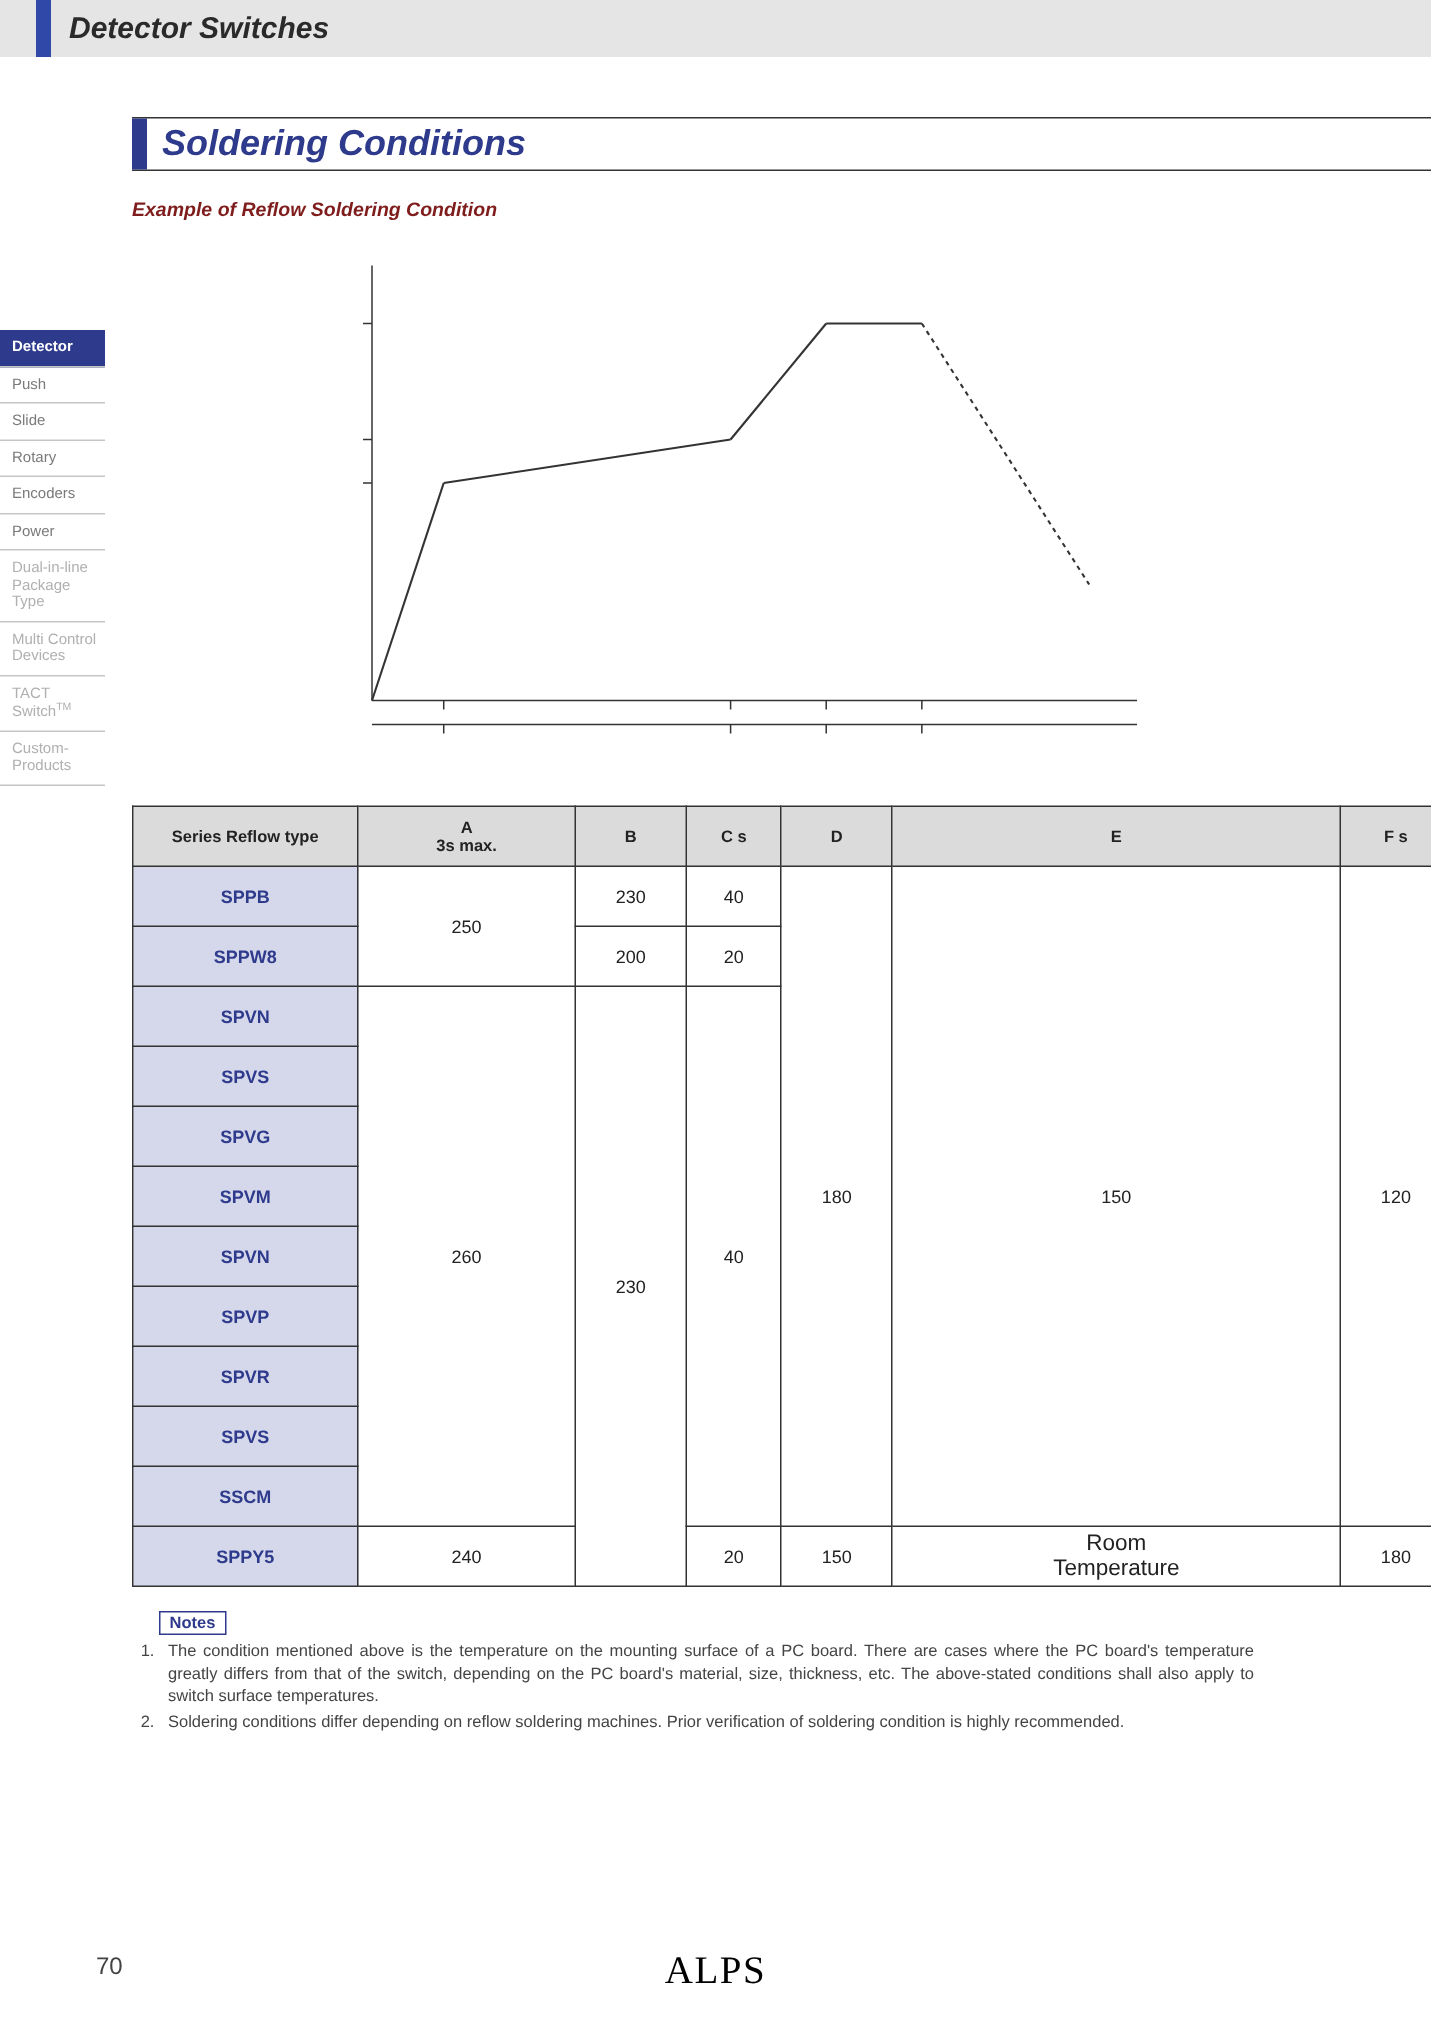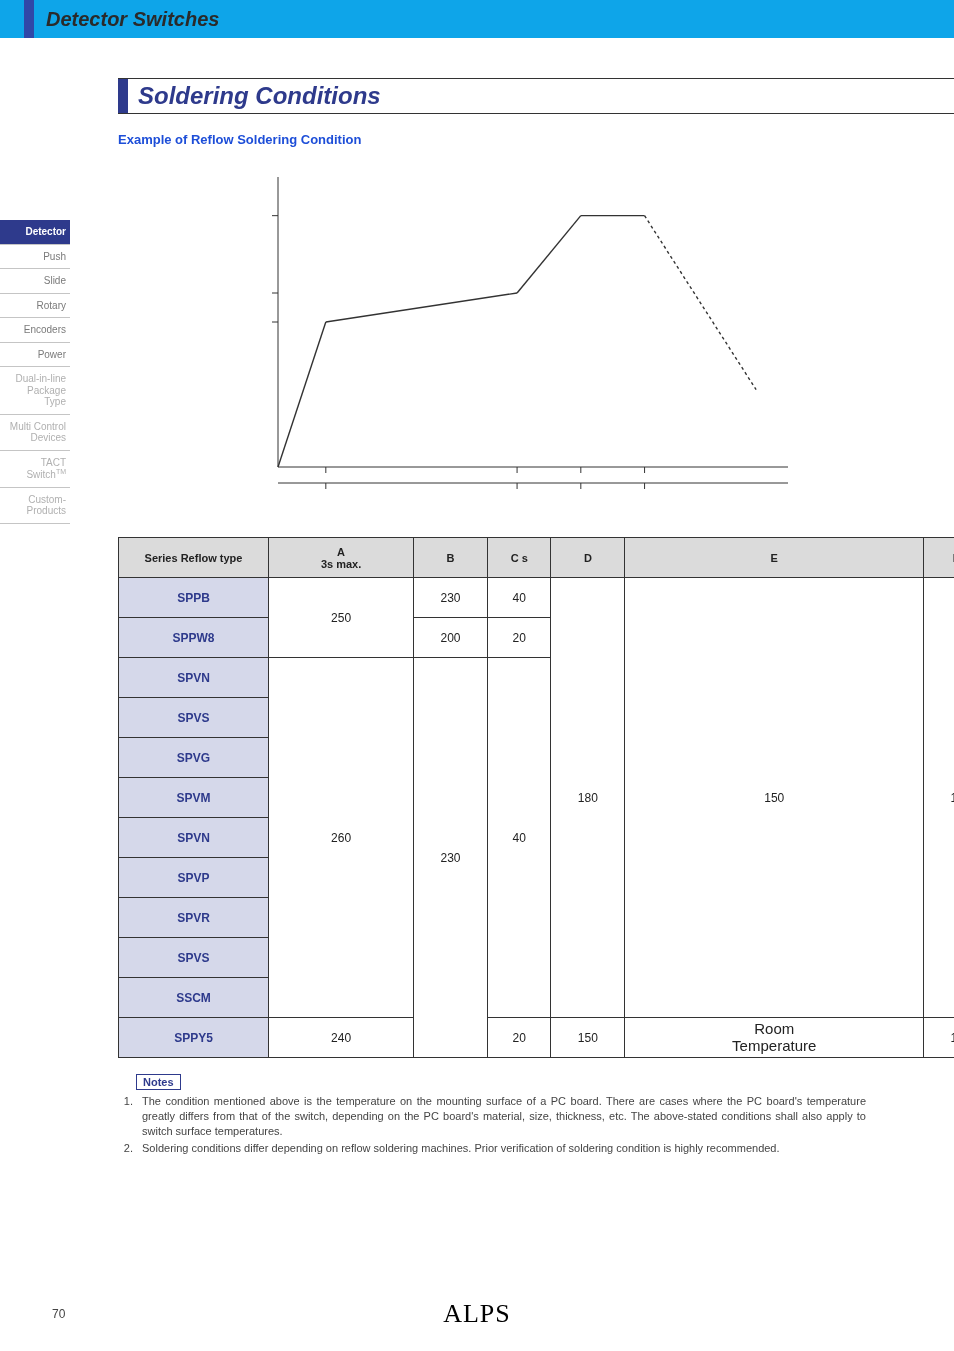--- a/index.html
+++ b/index.html
@@ -4,40 +4,40 @@
 <style>
   * { box-sizing: border-box; margin: 0; padding: 0; }
   body {
     font-family: Arial, Helvetica, sans-serif;
     background: #fff;
     width: 954px;
     height: 1351px;
     position: relative;
   }
   .header-bar {
-    background: #0ea5e9;
+    background: #e5e5e5;
     height: 38px;
     display: flex;
     align-items: center;
     padding-left: 24px;
   }
   .header-accent {
     width: 10px;
     height: 38px;
     background: #3048a8;
     margin-right: 12px;
   }
   .header-title {
     font-size: 20px;
     font-weight: bold;
     font-style: italic;
     color: #2a2a2a;
   }
   .content-wrap {
-    padding: 40px 0 0 118px;
+    padding: 40px 0 0 88px;
     position: relative;
   }
   .section-bar {
     display: flex;
     align-items: center;
     border-top: 1px solid #333;
   }
   .section-accent {
     width: 10px;
     height: 34px;
@@ -50,36 +50,36 @@
     font-style: italic;
     color: #2e3a8c;
   }
   .section-underline {
     border-top: 1px solid #333;
     margin-bottom: 18px;
   }
   .subtitle {
     font-size: 13px;
     font-weight: bold;
-    color: #1d4ed8;
+    color: #7f1d1d;
     margin-bottom: 20px;
+    font-style: italic;
   }
   .sidebar {
     position: absolute;
     left: 0;
     top: 220px;
     width: 70px;
     font-size: 10px;
     color: #7a7a7a;
   }
   .sidebar-item {
     padding: 6px 4px 6px 8px;
     border-bottom: 1px solid #c5c5c5;
     line-height: 1.15;
-    text-align: right;
   }
   .sidebar-item.light { color: #b0b0b0; }
   .sidebar-item.active {
     background: #2e3a8c;
     color: #fff;
     font-weight: bold;
   }
   .sidebar-item .tm { font-size: 7px; vertical-align: super; }
 
   .chart-area {
@@ -131,23 +131,23 @@
   .notes-list {
     font-size: 11px;
     color: #444;
     line-height: 1.35;
     padding-left: 18px;
   }
   .notes-list li { margin-bottom: 2px; text-align: justify; padding-left: 6px; }
 
   .page-num {
     position: absolute;
-    left: 52px;
+    left: 64px;
     bottom: 30px;
-    font-size: 12px;
+    font-size: 16px;
     color: #444;
   }
   .brand {
     position: absolute;
     left: 50%;
     transform: translateX(-50%);
     bottom: 22px;
     font-family: Georgia, 'Times New Roman', serif;
     font-weight: 400;
     font-size: 26px;

